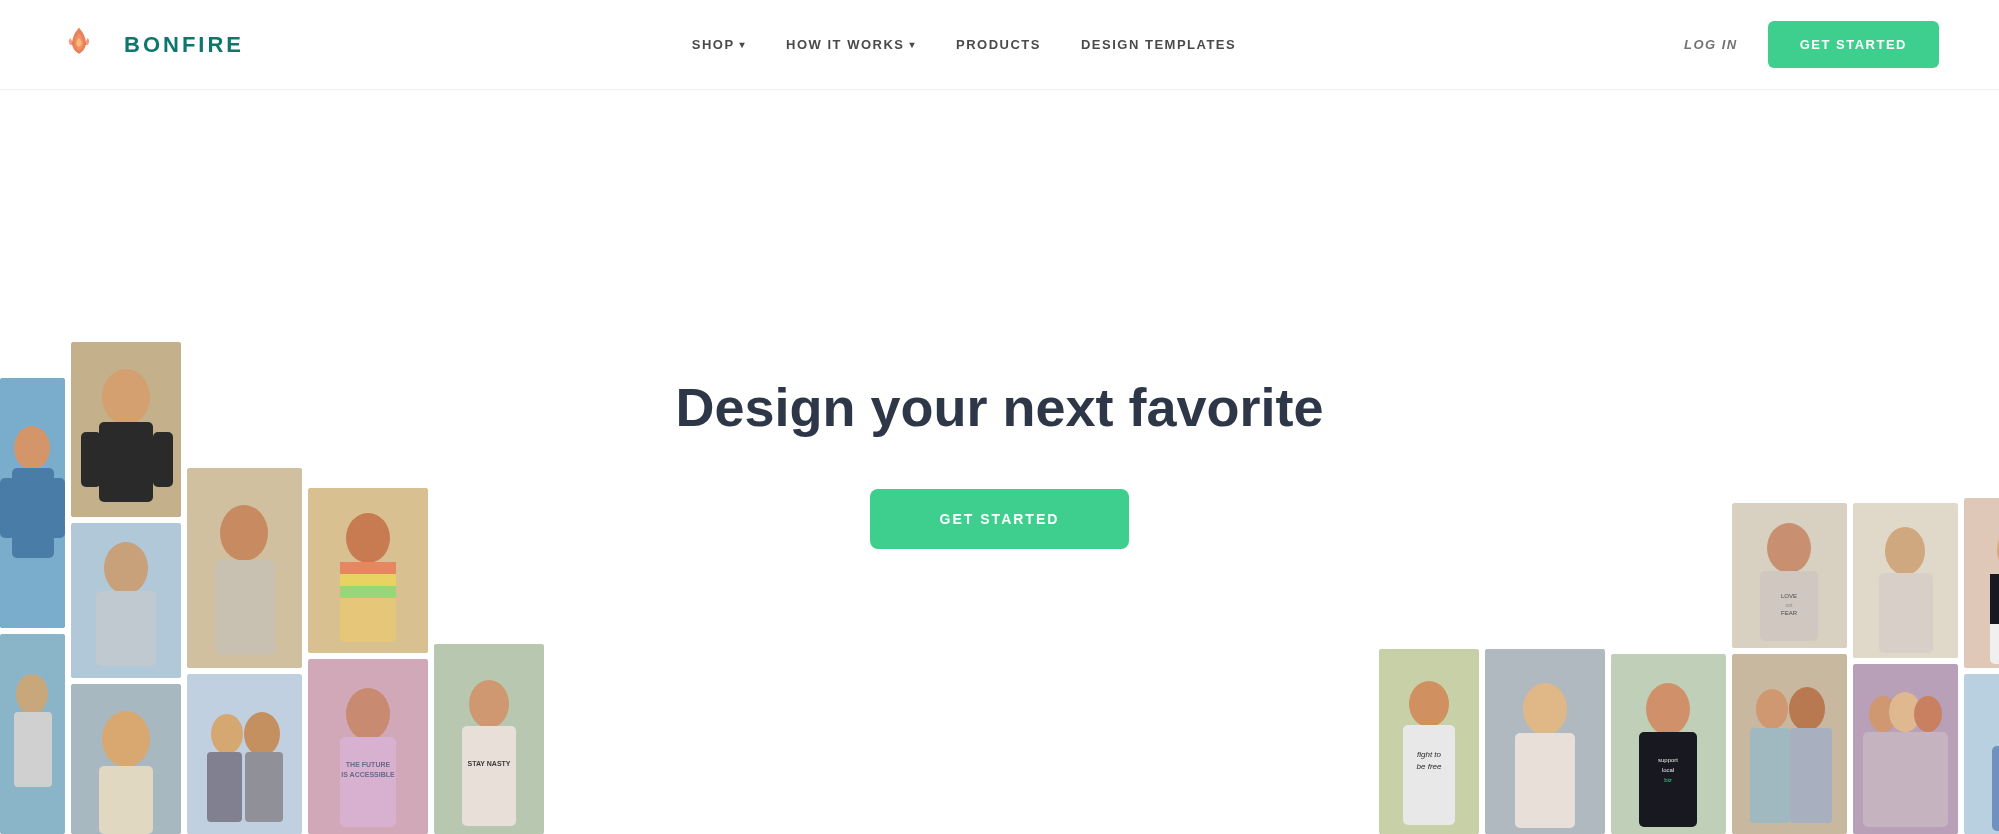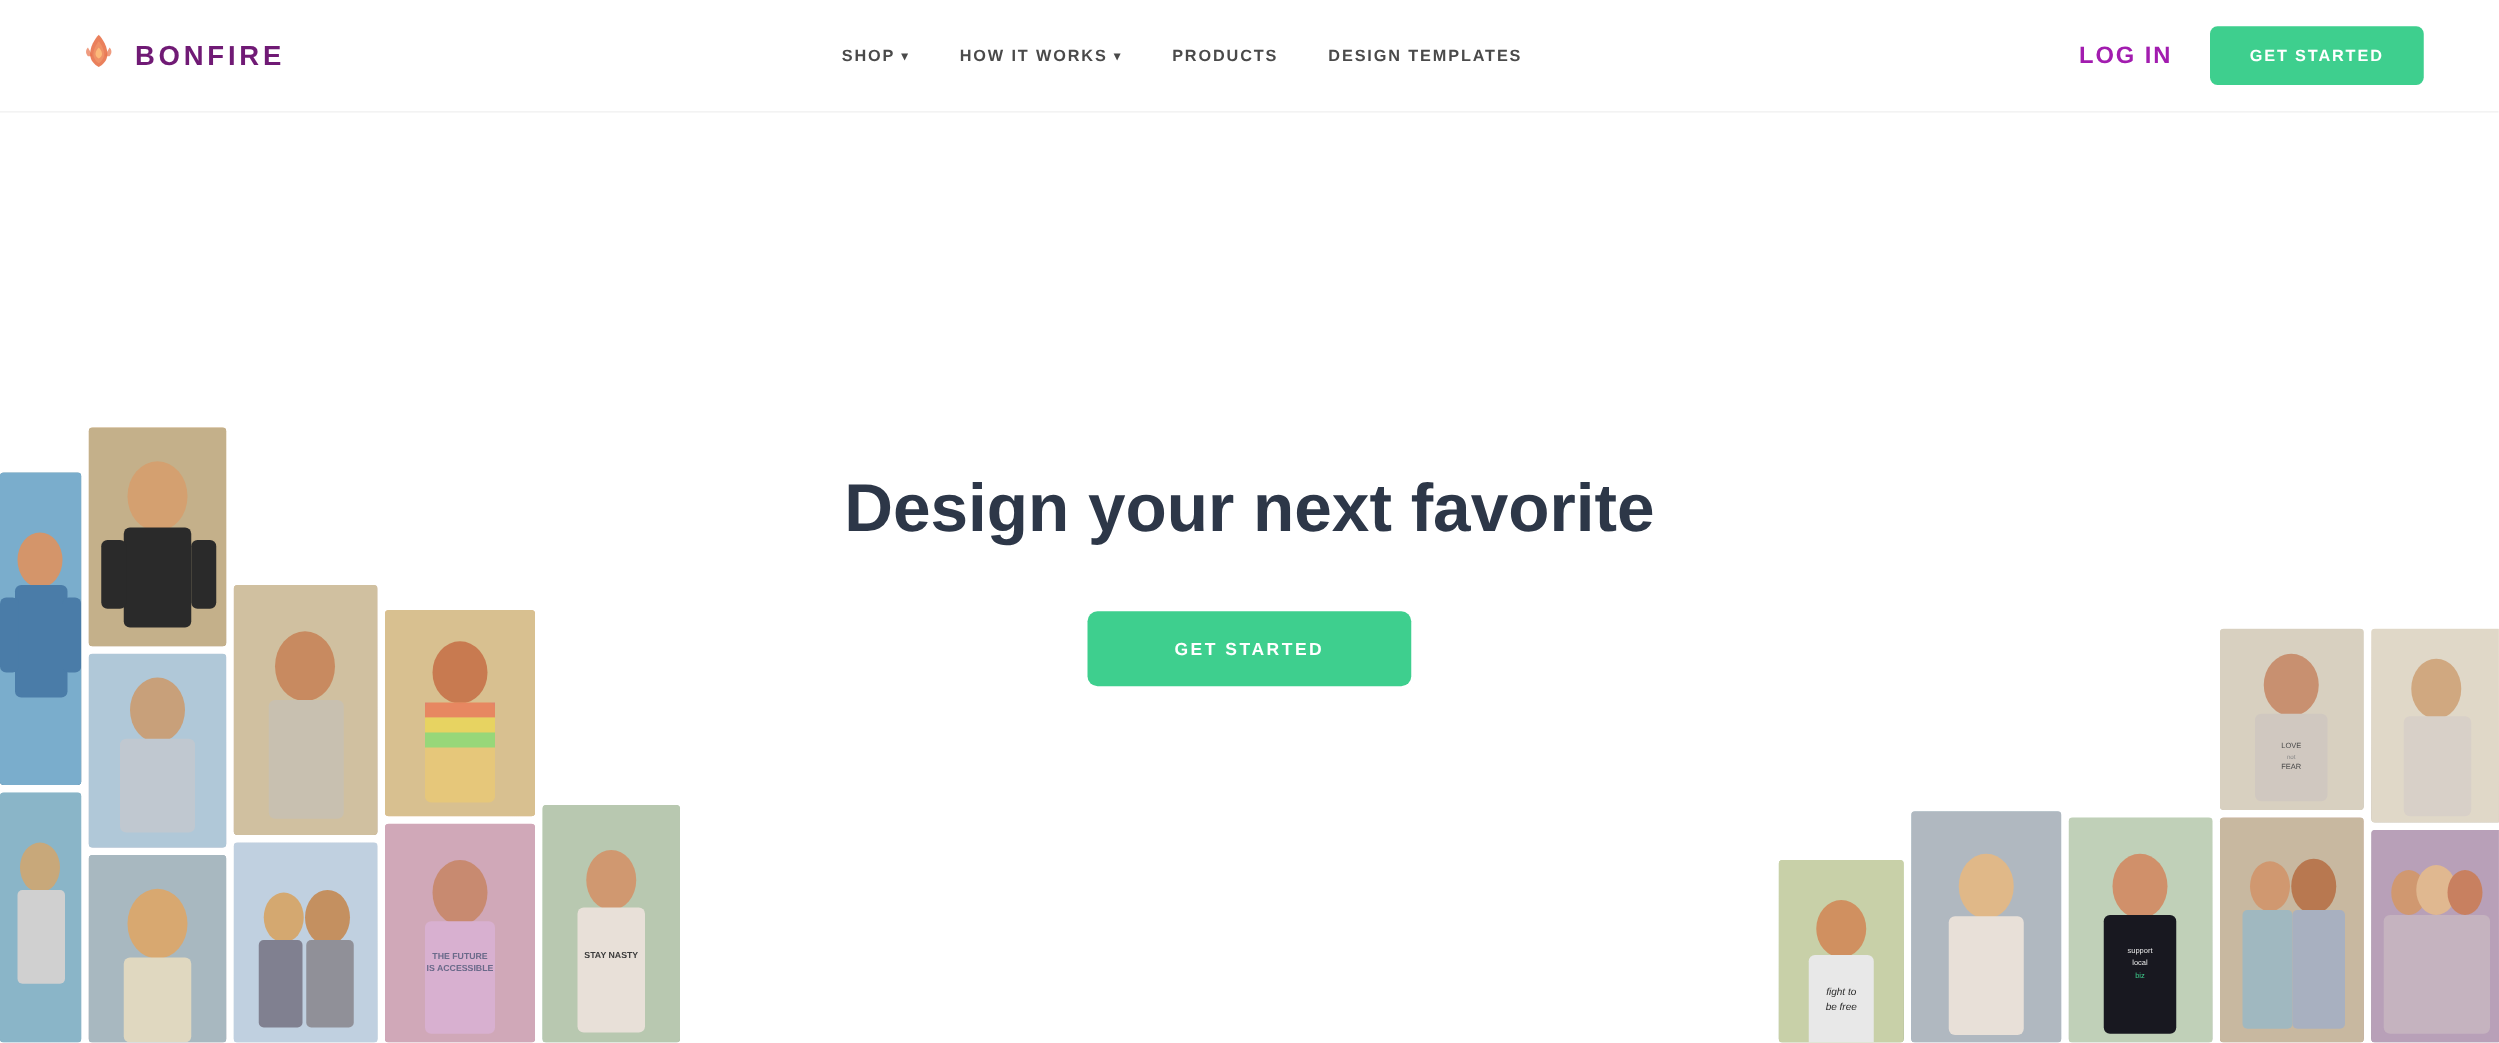--- a/index.html
+++ b/index.html
@@ -23,21 +23,22 @@
       gap: 10px;
     }
     .logo-icon {
       width: 38px;
       height: 38px;
     }
     .logo-text {
       font-size: 22px;
       font-weight: 700;
       letter-spacing: 3px;
-      color: #701a75;
+      color: #0f766e;
+      margin-left: 16px;
     }
     .nav-links {
       display: flex;
       align-items: flex-end;
       gap: 40px;
     }
     .nav-link {
       font-size: 13px;
       font-weight: 700;
       letter-spacing: 1.5px;
@@ -51,26 +52,27 @@
     .nav-link .chevron {
       font-size: 10px;
       color: #4a4a4a;
     }
     .nav-actions {
       display: flex;
       align-items: center;
       gap: 30px;
     }
     .login-link {
-      font-size: 19px;
+      font-size: 13px;
       font-weight: 700;
       letter-spacing: 1.5px;
-      color: #a21caf;
+      color: #737373;
       text-transform: uppercase;
       cursor: pointer;
+      font-style: italic;
     }
     .get-started-btn {
       background: #3ecf8e;
       color: #fff;
       border: none;
       padding: 16px 32px;
       font-size: 13px;
       font-weight: 700;
       letter-spacing: 1.5px;
       text-transform: uppercase;
@@ -297,21 +299,21 @@
           <rect x="28" y="82" width="54" height="100" rx="5" fill="#e8e0d8"></rect>
           <text x="55" y="122" font-size="7" text-anchor="middle" fill="#3a3a3a" font-weight="bold">STAY NASTY</text>
         </svg>
       </div>
     </div>
   </div>
 
   <div class="collage-right">
 
     <div class="col">
-      <div class="person-photo" style="width:100px; height:146px; background: linear-gradient(180deg, #c0d0a0 0%, #a0b080 100%); margin-left: 44px;">
+      <div class="person-photo" style="width:100px; height:185px; background: linear-gradient(180deg, #c0d0a0 0%, #a0b080 100%);">
         <svg viewBox="0 0 100 185" width="100" height="185" xmlns="http://www.w3.org/2000/svg" style="position:absolute;top:0;left:0;">
           <rect width="100" height="185" fill="#c8d0a8"></rect>
           <ellipse cx="50" cy="55" rx="20" ry="23" fill="#d09060"></ellipse>
 
           <rect x="24" y="76" width="52" height="100" rx="5" fill="#e8e8e8"></rect>
           <text x="50" y="108" font-size="8" text-anchor="middle" fill="#2a2a2a" font-style="italic">fight to</text>
           <text x="50" y="120" font-size="8" text-anchor="middle" fill="#2a2a2a" font-style="italic">be free</text>
         </svg>
       </div>
     </div>

